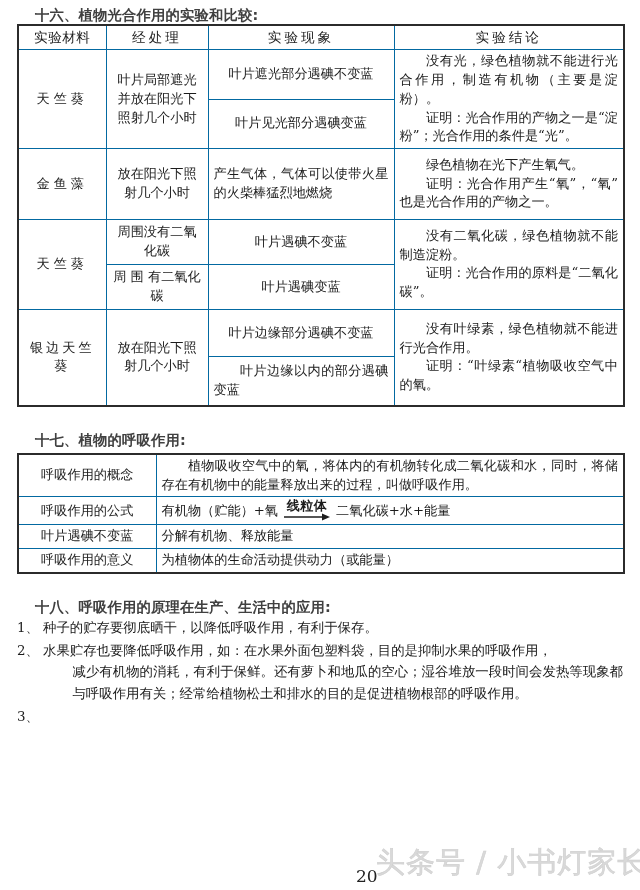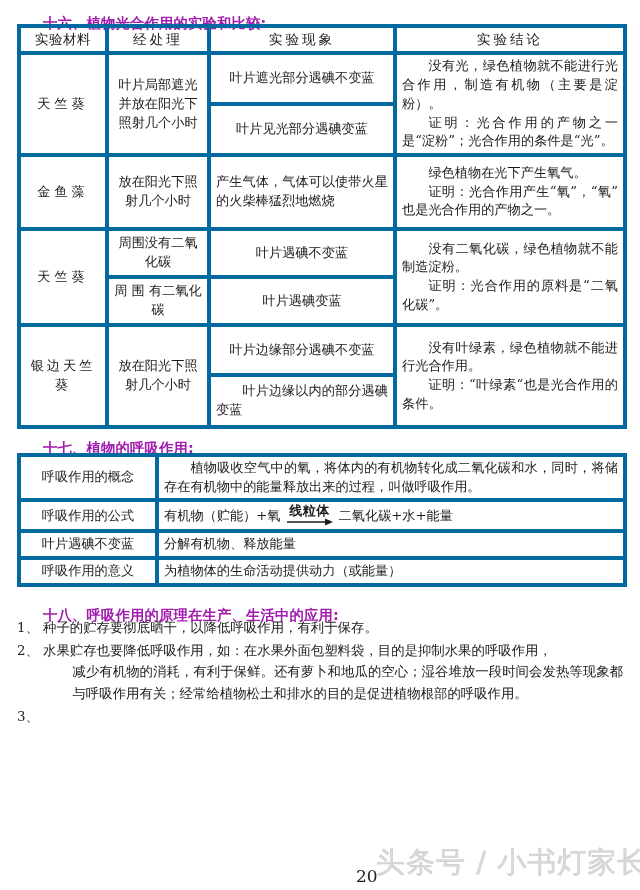--- a/index.html
+++ b/index.html
@@ -23,40 +23,40 @@
     box-sizing: border-box;
     padding: 0;
   }
 
   
   .section-heading {
     font-family: "DejaVu Sans", "Liberation Sans", sans-serif;
     font-weight: bold;
     font-size: 14.3px;
     letter-spacing: 0.2px;
-    color: #a21caf;
-    margin: 12px;
+    color: #404040;
+    margin: 4px;
     padding: 0 0 0 31px;
     line-height: 1.2;
   }
 
   #heading-16 { position: absolute; top: 3px;   left: 0; }
   #heading-17 { position: absolute; top: 428px; left: 0; }
   #heading-18 { position: absolute; top: 595px; left: 0; }
 
   
   table.doc-table {
     position: absolute;
     border-collapse: collapse;
     table-layout: fixed;
     font-size: 13.2px;
     color: #1c1c1c;
   }
   table.doc-table td {
-    border: 4px solid #0369a1;
+    border: 1px solid #0369a1;
     padding: 2px 5px;
     vertical-align: middle;
     line-height: 1.42;
   }
   
   table.doc-table {
     border: 2px solid #2b2b2b;
   }
 
   #table-photosynthesis {
@@ -252,21 +252,21 @@
         <td class="treat-cell" style="height:40px">周 围 有二氧化碳</td>
         <td class="phenom-cell" style="height:40px">叶片遇碘变蓝</td>
       </tr>
 
       <tr>
         <td class="material-cell" rowspan="2" style="letter-spacing:3px">银边天竺葵</td>
         <td class="treat-cell" rowspan="2">放在阳光下照射几个小时</td>
         <td class="phenom-cell" style="height:42px">叶片边缘部分遇碘不变蓝</td>
         <td class="concl-cell" rowspan="2">
           <p>没有叶绿素，绿色植物就不能进行光合作用。</p>
-          <p>证明：“叶绿素“也是光合作用的条件。</p>
+          <p>证明：“叶绿素“植物吸收空气中的氧。</p>
         </td>
       </tr>
       <tr>
         <td class="phenom-cell c-justify indent2" style="height:44px; text-align:justify">叶片边缘以内的部分遇碘变蓝</td>
       </tr>
     </tbody>
   </table>
 
   <div class="section-heading" id="heading-17">十七、植物的呼吸作用:</div>
 

